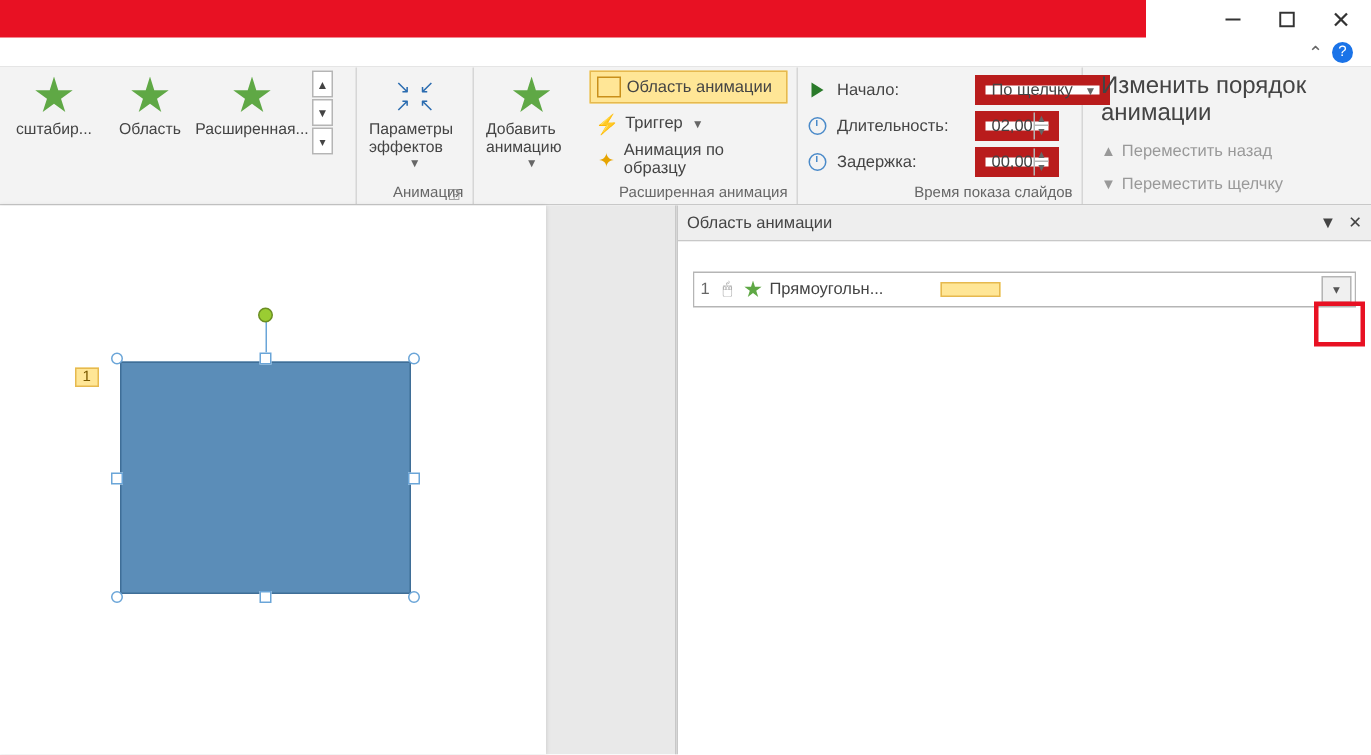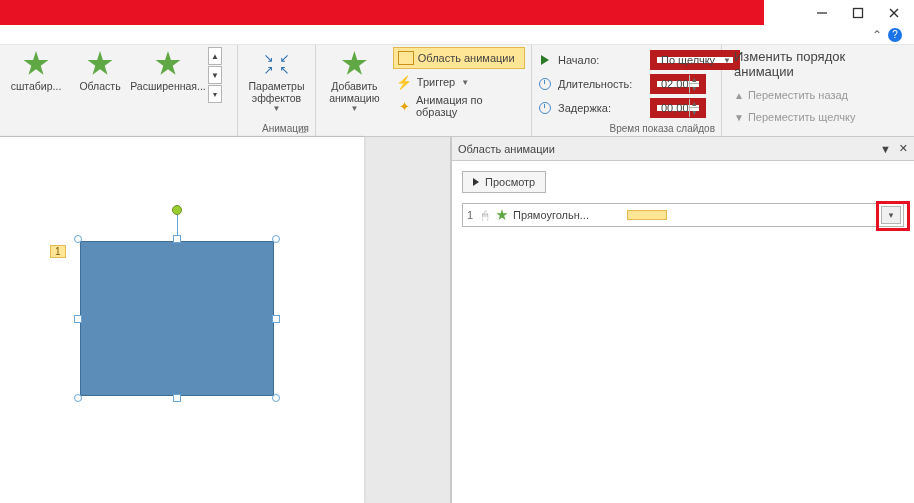--- a/index.html
+++ b/index.html
@@ -15,21 +15,21 @@
   .helpbar .help-q { width: 14px; height: 14px; border-radius: 50%; background: #1a73e8; color: #fff; font-size: 10px; display: flex; align-items: center; justify-content: center; }
 
   .ribbon { display: flex; background: #f3f3f3; border-bottom: 1px solid #c8c8c8; height: 92px; }
   .group { display: flex; flex-direction: column; border-right: 1px solid #d6d6d6; padding: 2px 6px 0; }
   .group-body { flex: 1; display: flex; align-items: flex-start; gap: 4px; }
   .group-label { text-align: right; font-size: 10px; color: #666; padding: 2px 0; position: relative; }
   .group-label .launcher { position: absolute; right: 2px; bottom: 2px; font-size: 9px; color: #888; }
 
   .big-btn { width: 60px; display: flex; flex-direction: column; align-items: center; gap: 2px; padding: 2px; cursor: default; }
   .big-btn .ico { width: 34px; height: 30px; display: flex; align-items: center; justify-content: center; }
-  .big-btn .lbl { font-size: 10.5px; text-align: center; line-height: 1.1; color: #444; }
+  .big-btn .lbl { font-size: 10.5px; text-align: left; line-height: 1.1; color: #444; }
   .big-btn .drop { font-size: 8px; color: #666; margin-top: -2px; }
   .narrow-btn { width: 68px; }
 
   .small-row { display: flex; flex-direction: column; gap: 2px; }
   .small-btn { display: flex; align-items: center; gap: 4px; padding: 1px 4px; font-size: 11px; color: #444; cursor: default; height: 22px; }
   .small-btn .si { width: 16px; height: 16px; display:flex; align-items:center; justify-content:center; }
   .small-btn .drop { font-size: 8px; color: #666; margin-left: 2px; }
   .small-btn.active { background: #ffe696; border: 1px solid #e6b94f; }
 
   .timing-rows { display: flex; flex-direction: column; gap: 2px; padding-top: 2px; }
@@ -39,21 +39,21 @@
   .combo, .spinner { height: 20px; border: 7px solid #b91c1c; background: #fff; display: flex; align-items: center; font-size: 11px; }
   .combo { width: 90px; padding: 0 2px 0 4px; justify-content: space-between; }
   .combo .cd { font-size: 8px; color: #666; }
   .spinner { width: 56px; }
   .spinner .sv { flex:1; padding-left: 4px; }
   .spinner .spins { width: 14px; display:flex; flex-direction:column; border-left:1px solid #b5b5b5; }
   .spinner .spins span { height: 9px; font-size: 7px; display:flex; align-items:center; justify-content:center; color:#666; border-bottom:1px solid #b5b5b5; }
   .spinner .spins span:last-child { border-bottom:none; }
 
   .reorder { display:flex; flex-direction:column; gap:2px; padding:2px 6px 0; }
-  .reorder-title { font-size: 13px; color: #444; margin-bottom: 4px; }
+  .reorder-title { font-size: 16px; color: #444; margin-bottom: 4px; }
   .reorder-btn { display:flex; align-items:center; gap:4px; font-size: 11px; color: #999; height: 20px; }
   .reorder-btn .ar { font-size: 10px; }
 
   .workspace { display: flex; height: 366px; background: #fff; }
   .canvas-area { width: 451px; background: #e9e9e9; position: relative; border-right: 1px solid #c8c8c8; }
   .paper { position: absolute; left: 0; top: 0; width: 364px; height: 366px; background: #fff; box-shadow: 0 0 3px rgba(0,0,0,0.15); }
   .shape-sel { position: absolute; left: 74px; top: 98px; width: 206px; height: 167px; }
   .shape-rect { position:absolute; left:6px; top:6px; right:6px; bottom:6px; background: #5b8db8; border: 1px solid #3f6e97; }
   .handle { position:absolute; width:8px; height:8px; border:1px solid #6aa5d8; background:#fff; border-radius:50%; }
   .h-tl{left:0;top:0;} .h-tr{right:0;top:0;} .h-bl{left:0;bottom:0;} .h-br{right:0;bottom:0;}
@@ -198,20 +198,21 @@
           <span class="si bolt">⚡</span>
           <span>Триггер</span>
           <span class="drop">▼</span>
         </div>
         <div class="small-btn">
           <span class="si bolt">✦</span>
           <span>Анимация по образцу</span>
         </div>
       </div>
     </div>
+    <div class="group-label">Расширенная анимация</div>
   </div>
 
   <div class="group" style="width:190px">
     <div class="group-body">
       <div class="timing-rows">
         <div class="timing-row">
           <span class="ti">
               <span class="play-tri"></span>
             </span>
           <span class="tlbl">Начало:</span>
@@ -290,24 +291,20 @@
 
   <div class="pane">
     <div class="pane-header">
       <span>Область анимации</span>
       <span class="phc">
         <span>▼</span>
         <span>✕</span>
       </span>
     </div>
     <div class="pane-body">
-      <div class="preview-btn">
-        <span class="play-sm"></span>
-        <span>Просмотр</span>
-      </div>
       <div class="anim-list">
         <div class="anim-item">
           <span class="ord">1</span>
           <span class="mi mouse-ico">🖱</span>
           <span class="ei">
               <span class="star entry-star"></span>
             </span>
           <span class="nm">Прямоугольн...</span>
           <span class="bar"></span>
           <span class="sp"></span>

